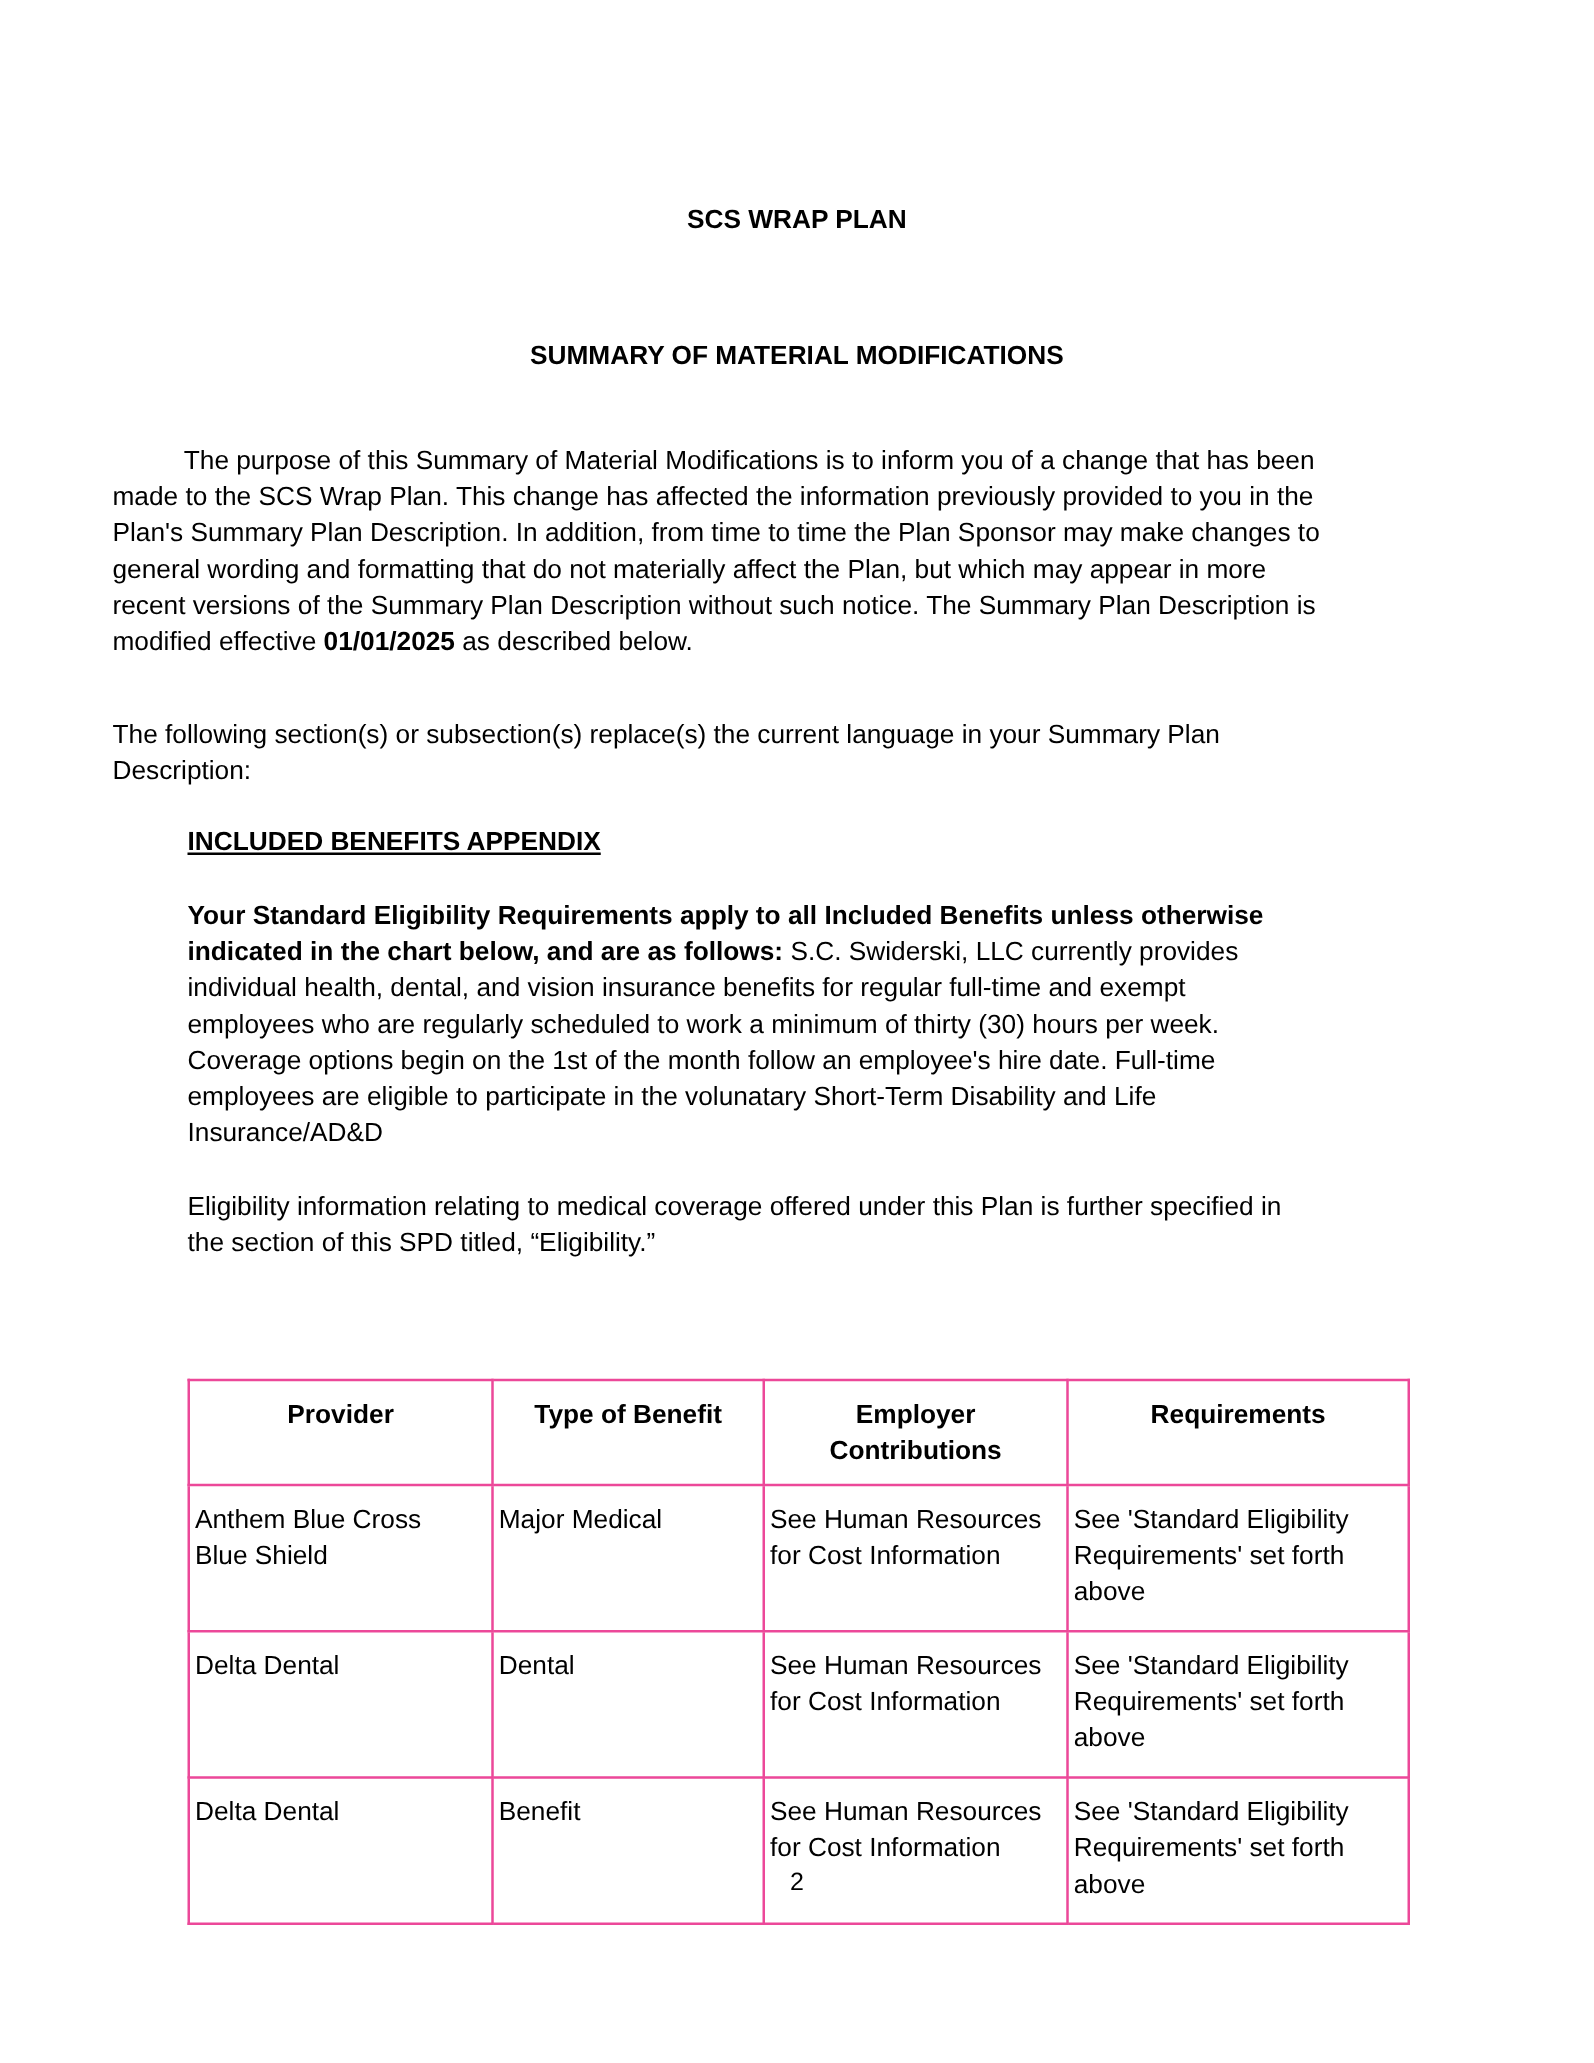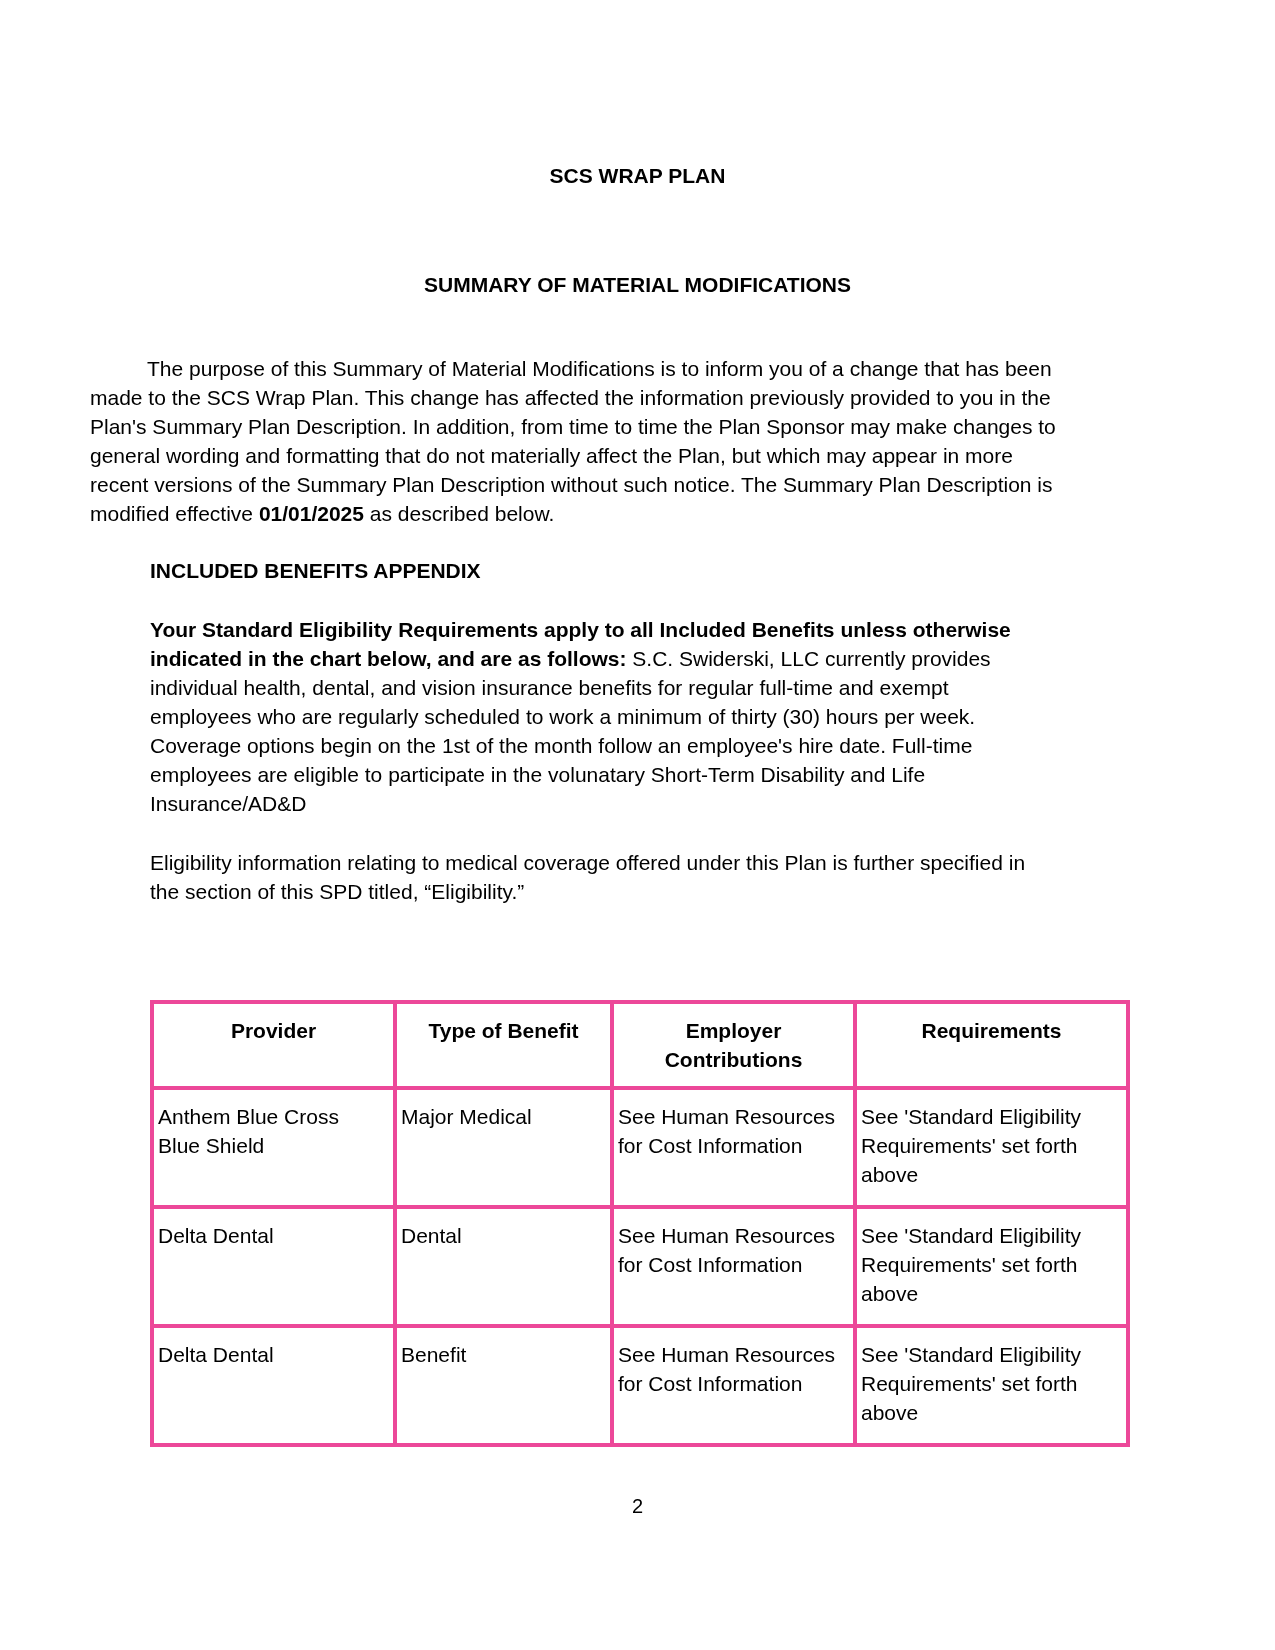--- a/index.html
+++ b/index.html
@@ -37,33 +37,33 @@
     text-indent: 57px;
   }
   .para-following {
     margin-top: 45px;
   }
   .indent { margin-left: 60px; }
   .appendix-heading {
     margin-top: 28px;
     font-weight: bold;
   }
-  .appendix-heading .underline { }
+  .appendix-heading .underline { text-decoration: underline; }
   .para-eligreq { margin-top: 30px; }
   .para-mednote { margin-top: 30px; }
   .bold { font-weight: bold; }
   table.benefits {
     margin-top: 94px;
     margin-left: 60px;
     border-collapse: collapse;
     table-layout: fixed;
     width: 976px;
   }
   table.benefits th, table.benefits td {
-    border: 4px solid #ec4899;
+    border: 2px solid #ec4899;
     vertical-align: top;
     white-space: pre-line;
     font-weight: normal;
     padding: 12px 4px;
     line-height: 29px;
   }
   table.benefits th {
     height: 58px;
     text-align: center;
     font-weight: bold;
@@ -101,20 +101,22 @@
 
   <div class="doc-subtitle">SUMMARY OF MATERIAL MODIFICATIONS</div>
 
   <p class="para-intro pre"><span>The purpose of this Summary of Material Modifications is to inform you of a change that has been
 made to the SCS Wrap Plan. This change has affected the information previously provided to you in the
 Plan's Summary Plan Description. In addition, from time to time the Plan Sponsor may make changes to
 general wording and formatting that do not materially affect the Plan, but which may appear in more
 recent versions of the Summary Plan Description without such notice. The Summary Plan Description is
 modified effective </span><span class="bold">01/01/2025</span><span> as described below.</span></p>
 
+  <p class="para-following pre">The following section(s) or subsection(s) replace(s) the current language in your Summary Plan
+Description:</p>
 
   <div class="appendix-heading indent"><span class="underline">INCLUDED BENEFITS APPENDIX</span></div>
 
   <p class="para-eligreq indent pre"><span class="bold">Your Standard Eligibility Requirements apply to all Included Benefits unless otherwise
 indicated in the chart below, and are as follows: </span><span>S.C. Swiderski, LLC currently provides
 individual health, dental, and vision insurance benefits for regular full-time and exempt
 employees who are regularly scheduled to work a minimum of thirty (30) hours per week.
 Coverage options begin on the 1st of the month follow an employee's hire date. Full-time
 employees are eligible to participate in the volunatary Short-Term Disability and Life
 Insurance/AD&amp;D</span></p>

